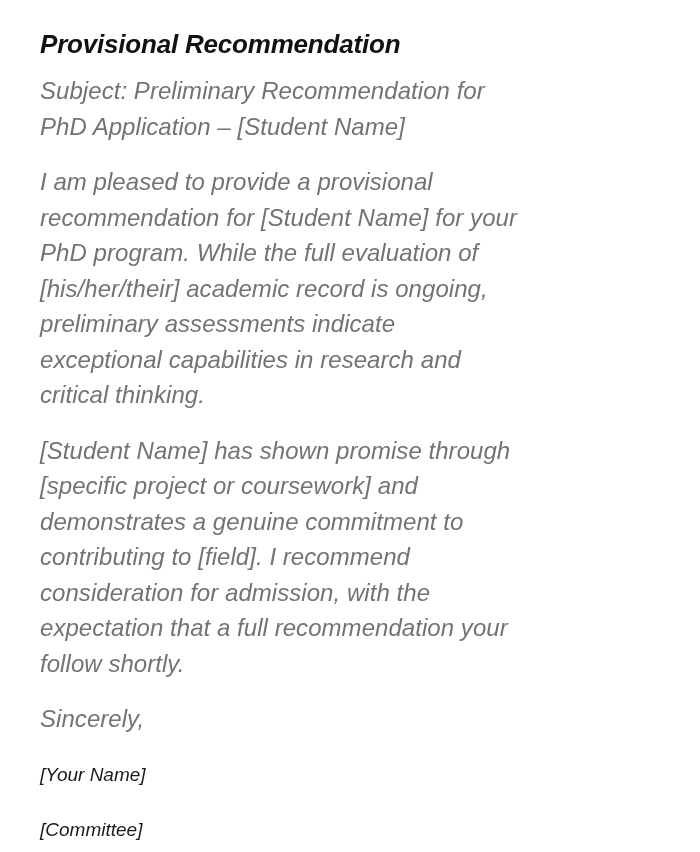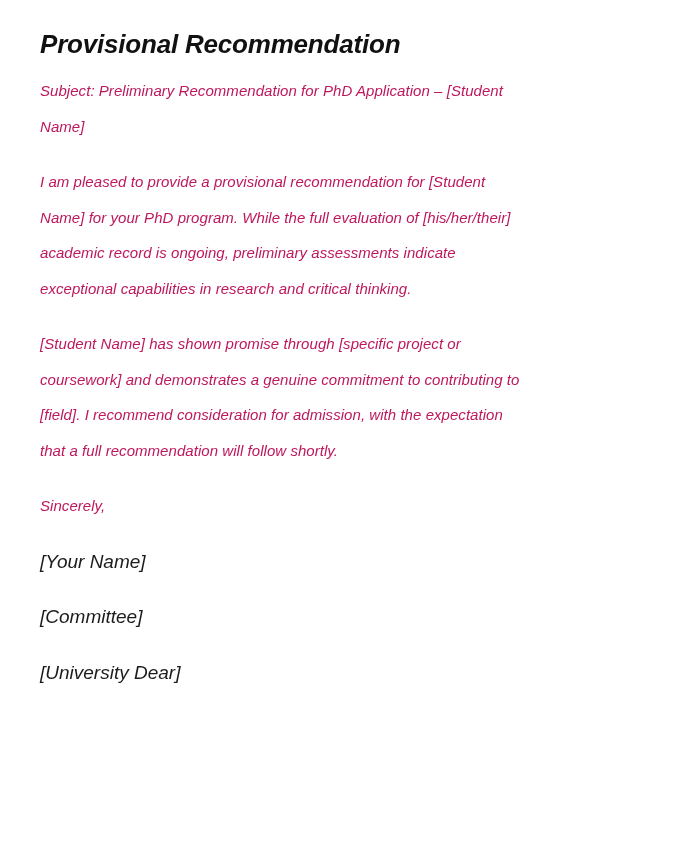--- a/index.html
+++ b/index.html
@@ -25,24 +25,24 @@
   }
   .doc-heading {
     font-size: 26px;
     font-weight: bold;
     line-height: 34px;
     letter-spacing: -0.2px;
     margin: 9px 0 12px 0;
     color: #111111;
   }
   .para {
-    font-size: 15px;
+    font-size: 24px;
     line-height: 35.5px;
     margin: 0 0 20px 0;
-    color: #be185d;
+    color: #737373;
     font-weight: normal;
     letter-spacing: 0.05px;
   }
   .para:last-child {
     margin-bottom: 0;
   }
   .sig-line {
     font-size: 19px;
     line-height: 35.5px;
     margin: 12px 0 20px 0;
@@ -54,21 +54,21 @@
 
 <div class="page">
 
   <h1 class="doc-heading">Provisional Recommendation</h1>
 
   <p class="para">Subject: Preliminary Recommendation for PhD Application – [Student Name]</p>
 
 
   <p class="para">I am pleased to provide a provisional recommendation for [Student Name] for your PhD program. While the full evaluation of [his/her/their] academic record is ongoing, preliminary assessments indicate exceptional capabilities in research and critical thinking.</p>
 
-  <p class="para">[Student Name] has shown promise through [specific project or coursework] and demonstrates a genuine commitment to contributing to [field]. I recommend consideration for admission, with the expectation that a full recommendation will follow shortly.</p>
+  <p class="para">[Student Name] has shown promise through [specific project or coursework] and demonstrates a genuine commitment to contributing to [field]. I recommend consideration for admission, with the expectation that a full recommendation your follow shortly.</p>
 
   <p class="para">Sincerely,</p>
 
   <p class="sig-line">[Your Name]</p>
 
   <p class="sig-line">[Committee]</p>
 
   <p class="sig-line">[University Dear]</p>
 
 </div>

